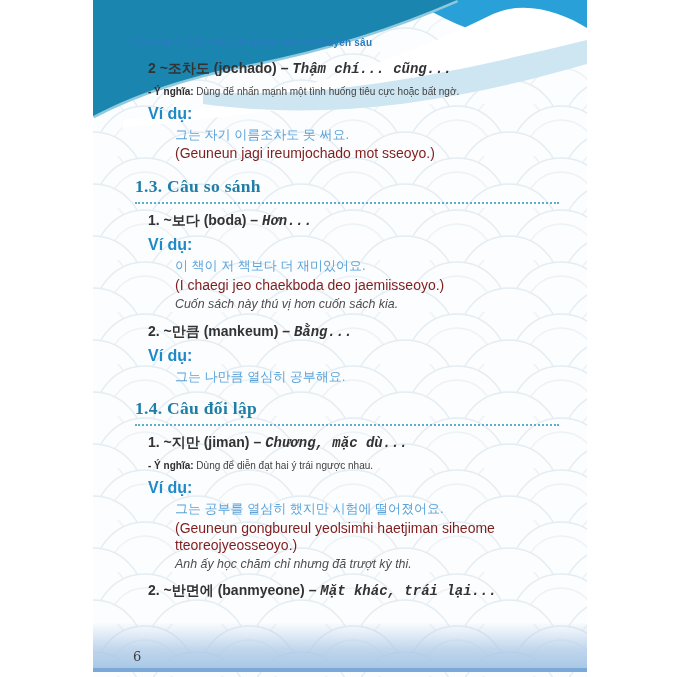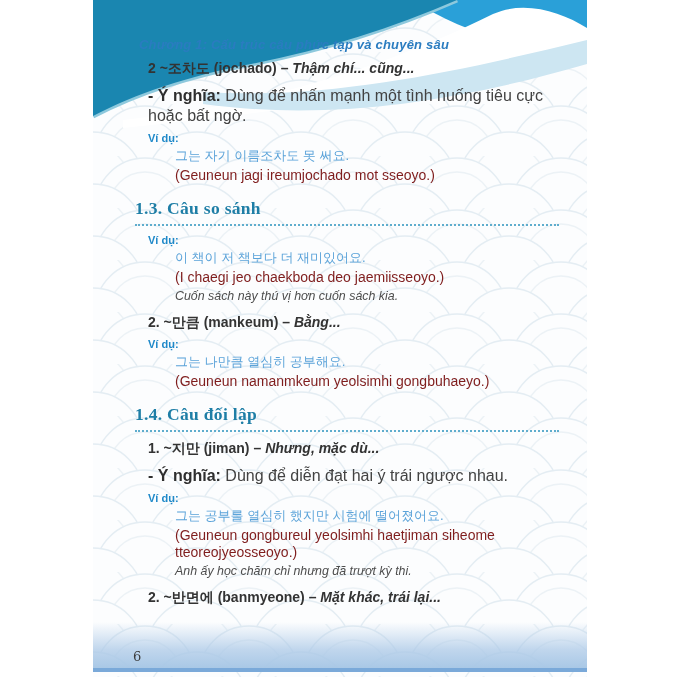--- a/index.html
+++ b/index.html
@@ -7,36 +7,36 @@
     width:677px; height:677px; background:#ffffff; overflow:hidden;
     font-family:"Liberation Sans", sans-serif;
   }
   .page {
     position:relative; width:494px; height:677px; margin-left:93px;
     background:#fcfdfe; overflow:hidden;
   }
   .bg-pattern { position:absolute; top:0; left:0; width:100%; height:100%; }
   .top-wave { position:absolute; top:0; left:0; width:494px; height:150px; display:block; }
   .chapter-header {
-    position:absolute; top:37px; left:46px;
-    font-size:13px; font-weight:bold; color:#2a7cc0; letter-spacing:0.2px;font-style:italic;
+    position:absolute; top:37px; left:38px;
+    font-size:10px; font-weight:bold; color:#2a7cc0; letter-spacing:0.2px;
   }
   .content {
     position:absolute; top:52px; left:55px; right:28px;
     color:#3c3c3c;
   }
   .g-item { margin-bottom:10px; }
   .g-head {
     font-size:14px; font-weight:bold; color:#333333;
     margin:8px 0 4px;
   }
-  .hmean { font-style:italic; }
-  .meaning { font-size:16px; color:#424242; margin:8px 0 4px; line-height:1.25; }
+  .hmean { font-style:italic;font-family:Liberation Mono, monospace; }
+  .meaning { font-size:10px; color:#424242; margin:8px 0 4px; line-height:1.25; }
   .mlabel { font-weight:bold; color:#2e2e2e; }
-  .vidu { font-size:11px; font-weight:bold; color:#1f89c9; margin:6px 0 4px; }
+  .vidu { font-size:16px; font-weight:bold; color:#1f89c9; margin:6px 0 4px; }
   .example { margin-left:27px; }
   .example p { margin:0 0 3px; line-height:1.22; }
   .kr   { color:#5ba3d9; font-size:13px; }
   .roman{ color:#7f1d1d; font-size:14px; }
   .viet { color:#4d4d4d; font-size:12.4px; font-style:italic; }
   .sec {
     font-family:"Liberation Serif", serif;
     font-size:17.5px; font-weight:bold; color:#1e7ea6;
     margin:14px 0 8px -13px; padding-bottom:5px;
     border-bottom:2px dotted #5fadcd; letter-spacing:0.3px;
@@ -95,41 +95,41 @@
       <p class="vidu">Ví dụ:</p>
       <div class="example">
         <p class="kr">그는 자기 이름조차도 못 써요.</p>
         <p class="roman">(Geuneun jagi ireumjochado mot sseoyo.)</p>
       </div>
     </div>
 
     <h2 class="sec">1.3. Câu so sánh</h2>
 
     <div class="g-item">
+      <p class="g-head"><span>1.</span> <span>~보다 (boda)</span> <span>–</span> <span class="hmean">Hơn...</span></p>
       <p class="vidu">Ví dụ:</p>
       <div class="example">
         <p class="kr">이 책이 저 책보다 더 재미있어요.</p>
         <p class="roman">(I chaegi jeo chaekboda deo jaemiisseoyo.)</p>
         <p class="viet">Cuốn sách này thú vị hơn cuốn sách kia.</p>
       </div>
     </div>
 
     <div class="g-item">
       <p class="g-head"><span>2.</span> <span>~만큼 (mankeum)</span> <span>–</span> <span class="hmean">Bằng...</span></p>
       <p class="vidu">Ví dụ:</p>
       <div class="example">
         <p class="kr">그는 나만큼 열심히 공부해요.</p>
-        <p class="roman">(Geuneun namanmkeum yeolsimhi gongbuhaeyo.)</p>
       </div>
     </div>
 
     <h2 class="sec">1.4. Câu đối lập</h2>
 
     <div class="g-item">
-      <p class="g-head"><span>1.</span> <span>~지만 (jiman)</span> <span>–</span> <span class="hmean">Nhưng, mặc dù...</span></p>
+      <p class="g-head"><span>1.</span> <span>~지만 (jiman)</span> <span>–</span> <span class="hmean">Chương, mặc dù...</span></p>
       <p class="meaning"><span class="mlabel">- Ý nghĩa:</span> <span>Dùng để diễn đạt hai ý trái ngược nhau.</span></p>
       <p class="vidu">Ví dụ:</p>
       <div class="example">
         <p class="kr">그는 공부를 열심히 했지만 시험에 떨어졌어요.</p>
         <p class="roman">(Geuneun gongbureul yeolsimhi haetjiman siheome tteoreojyeosseoyo.)</p>
         <p class="viet">Anh ấy học chăm chỉ nhưng đã trượt kỳ thi.</p>
       </div>
     </div>
 
     <div class="g-item">

